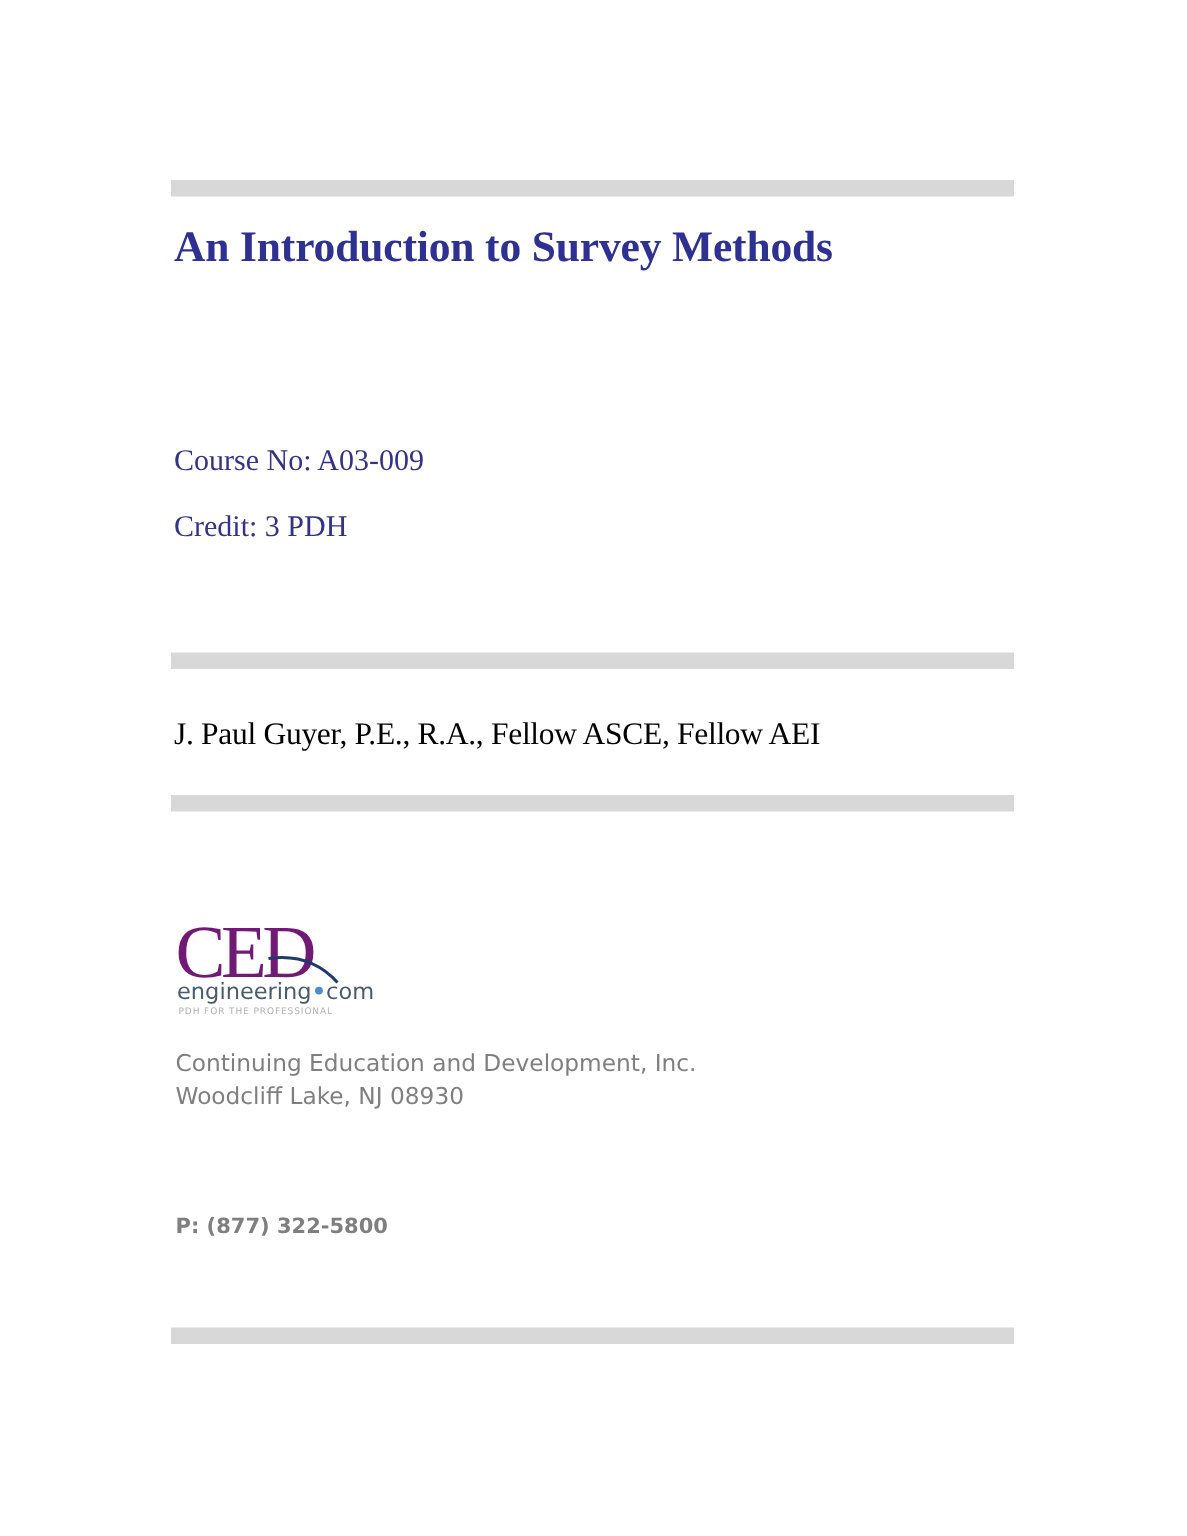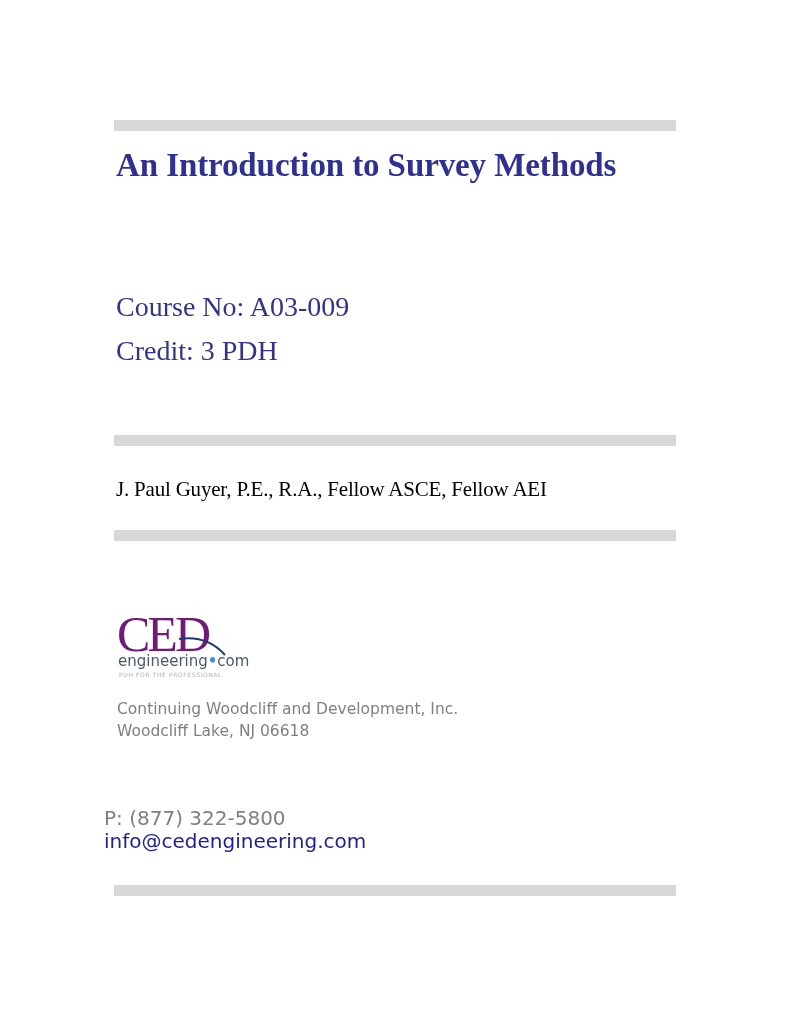--- a/index.html
+++ b/index.html
@@ -20,30 +20,30 @@
       height: 11px;
       background: #d8d8d8;
     }
     .title {
       position: absolute;
       left: 116px;
       top: 144px;
       margin: 0;
       font-family: "Liberation Serif", "DejaVu Serif", serif;
       font-weight: bold;
-      font-size: 33px;
+      font-size: 29px;
       line-height: 42px;
       color: #2e3192;
       letter-spacing: -0.1px;
     }
     .course-info {
       position: absolute;
       left: 116px;
       font-family: "Liberation Serif", "DejaVu Serif", serif;
-      font-size: 28px;
+      font-size: 20px;
       color: #333388;
       margin: 0;
       line-height: 28px;
     }
     .author {
       position: absolute;
       left: 116px;
       top: 475px;
       font-family: "Liberation Serif", "DejaVu Serif", serif;
       font-size: 21px;
@@ -103,25 +103,26 @@
       left: 117px;
       top: 698px;
       font-family: "DejaVu Sans", "Liberation Sans", sans-serif;
       font-size: 15.5px;
       line-height: 22px;
       color: #7f7f7f;
     }
     .address div, .contact div, .contact a { display: block; }
     .contact {
       position: absolute;
-      left: 104px;
+      left: 117px;
       top: 807px;
       font-family: "DejaVu Sans", "Liberation Sans", sans-serif;
-      font-size: 20px;
+      font-size: 14px;
       line-height: 23px;
+      font-weight: bold;
     }
     .phone { color: #7f7f7f; }
     .email { color: #1f1f8f; text-decoration: none; }
   </style>
 </head>
 <body>
 
 <div class="bar" style="top:120px;"></div>
 
 <h1 class="title">
@@ -142,22 +143,21 @@
   <svg class="logo-swoosh" width="60" height="30" viewBox="0 0 60 30">
     <path d="M2 4 Q 30 0 48 20" stroke="#1f3a6e" stroke-width="2" fill="none"></path>
   </svg>
   <div class="logo-domain">
     <span>engineering</span><span class="logo-dot">•</span><span>com</span>
   </div>
   <div class="logo-tag">PDH FOR THE PROFESSIONAL</div>
 </div>
 
 <div class="address">
-  <div>Continuing Woodcliff and Development, Inc.</div>
-  <div>Woodcliff Lake, NJ 06618</div>
+  <div>Continuing Education and Development, Inc.</div>
+  <div>Woodcliff Lake, NJ 08930</div>
 </div>
 
 <div class="contact">
   <div class="phone">P: (877) 322-5800</div>
-  <a class="email">info@cedengineering.com</a>
 </div>
 
 <div class="bar" style="top:885px;"></div>
 
 </body></html>

